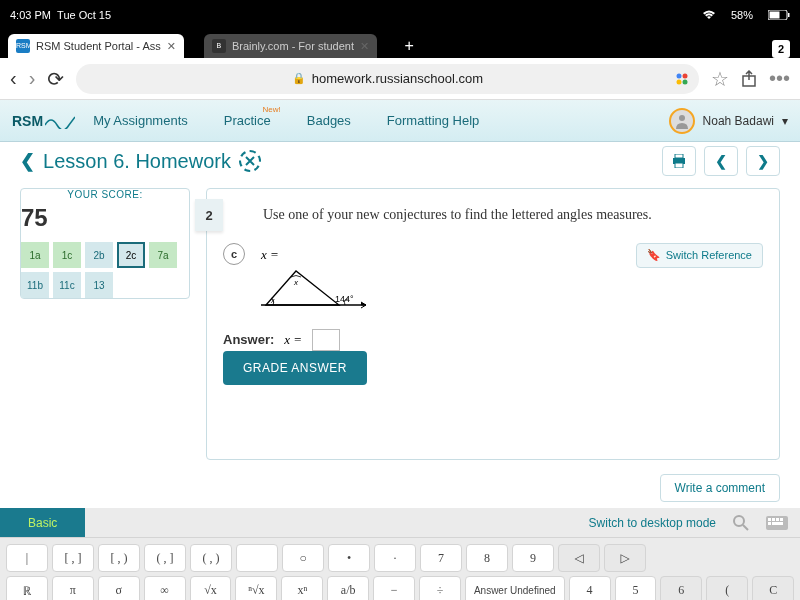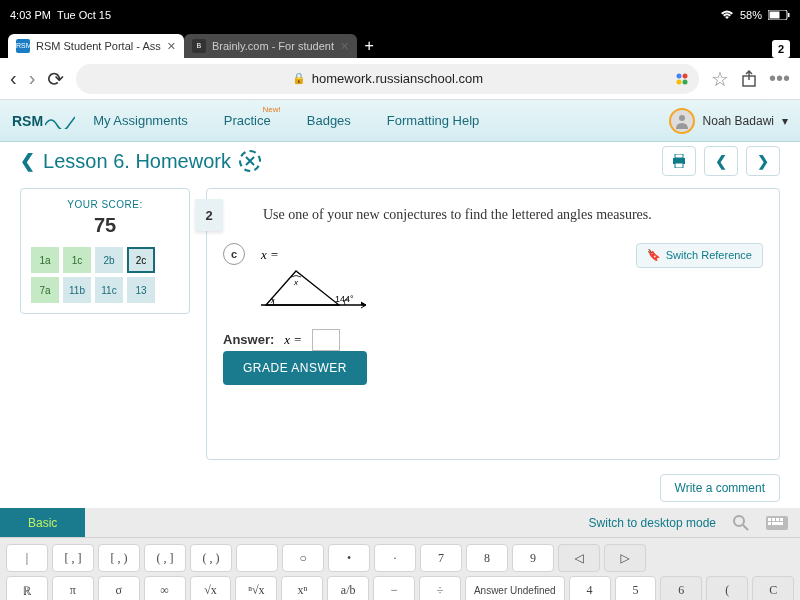--- a/index.html
+++ b/index.html
@@ -1,19 +1,19 @@
 <!DOCTYPE html>
 <html><head>
 <meta charset="utf-8">
 <style>
 *{margin:0;padding:0;box-sizing:border-box;font-family:-apple-system,Helvetica,Arial,sans-serif}
 body{width:800px;height:600px;background:#fff;overflow:hidden;font-size:13px}
 .status-bar{background:#000;color:#fff;height:20px;display:flex;justify-content:space-between;align-items:center;padding:15px 10px;font-size:11px;font-weight:500}
-.status-right{display:flex;align-items:center;gap:6px}
-.tab-bar{background:#000;height:28px;display:flex;align-items:flex-end;padding-left:8px;gap:0}
+.status-right{display:flex;align-items:center;gap:15px}
+.tab-bar{background:#000;height:28px;display:flex;align-items:flex-end;padding-left:8px;gap:20px}
 .tab{background:#fff;height:24px;border-radius:6px 6px 0 0;display:flex;align-items:center;padding:0 8px;gap:6px;font-size:11px;max-width:180px;color:#333}
 .tab.inactive{background:#4a4a4a;color:#ccc}
 .tab-favicon{width:14px;height:14px;background:#1a7dc4;display:inline-block;border-radius:2px;font-size:7px;color:#fff;text-align:center;line-height:14px}
 .tab-close{color:#666;cursor:pointer}
 .tab-add{width:24px;height:24px;display:flex;align-items:center;justify-content:center;color:#fff;font-size:16px;cursor:pointer}
 .tab-count{margin-left:auto;margin-right:10px;width:18px;height:18px;border-radius:3px;background:#fff;color:#000;font-size:11px;font-weight:bold;display:flex;align-items:center;justify-content:center}
 .url-bar{height:42px;display:flex;align-items:center;padding:0 10px;gap:12px;border-bottom:1px solid #ddd}
 .nav-arrow{color:#888;font-size:20px;cursor:pointer}
 .nav-arrow.active{color:#333}
 .url-field{flex:1;height:30px;background:#f0f0f0;border-radius:15px;display:flex;align-items:center;justify-content:center;gap:6px;font-size:13px;color:#222;position:relative}
@@ -26,23 +26,23 @@
 .user-section{margin-left:auto;display:flex;align-items:center;gap:8px;color:#333;font-size:12px}
 .avatar{width:26px;height:26px;border-radius:50%;background:#ddd;border:2px solid #f5a623;display:flex;align-items:center;justify-content:center}
 .lesson-header{height:38px;display:flex;align-items:center;padding:0 20px;background:#fff}
 .lesson-title{display:flex;align-items:center;gap:8px;color:#0e7a8a;font-size:20px;font-weight:400}
 .back-chevron{color:#0e7a8a;font-size:18px;font-weight:bold}
 .target-icon{width:22px;height:22px;border:2px dashed #0e7a8a;border-radius:50%;display:flex;align-items:center;justify-content:center}
 .header-actions{margin-left:auto;display:flex;gap:8px}
 .action-btn{width:34px;height:30px;border:1px solid #c8dde3;border-radius:4px;background:#fff;color:#0e7a8a;display:flex;align-items:center;justify-content:center;cursor:pointer;font-size:14px;font-weight:bold}
 .content{display:flex;padding:8px 20px;gap:16px;height:288px}
 .sidebar{width:170px}
-.score-card{border:1px solid #c8dde3;border-radius:4px;padding:10px;background:#fff}
+.score-card{border:1px solid #c8dde3;border-radius:4px;background:#fff}
 .score-label{text-align:center;font-size:10px;color:#0e7a8a;letter-spacing:0.5px}
-.score-value{text-align:center;font-size:20px;font-weight:bold;color:#333;margin:4px 0 10px}
+.score-value{font-size:24px;font-weight:bold;color:#333;margin:4px 0 10px}
 .problems{display:flex;flex-wrap:wrap;gap:4px}
 .prob{width:28px;height:26px;display:flex;align-items:center;justify-content:center;font-size:10px;cursor:pointer}
 .prob.green{background:#c5e8c5;color:#2a6b2a}
 .prob.blue{background:#d4e8ec;color:#1a6b7a}
 .prob.active{background:#d4e8ec;border:2px solid #1a6b7a}
 .main{flex:1;border:1px solid #c8dde3;border-radius:4px;padding:16px;background:#fff;position:relative}
 .problem-num{position:absolute;left:-12px;top:10px;width:28px;height:32px;background:#e8f1f3;display:flex;align-items:center;justify-content:center;font-weight:bold;color:#333;box-shadow:0 2px 3px rgba(0,0,0,0.1)}
 .problem-text{margin-left:40px;font-size:14px;color:#333;line-height:1.4;font-family:Georgia,serif}
 .sub-problem{display:flex;align-items:flex-start;gap:16px;margin-top:18px;margin-left:0px}
 .sub-letter{width:22px;height:22px;border:1px solid #999;border-radius:50%;display:flex;align-items:center;justify-content:center;font-size:11px;font-weight:bold;color:#333}

